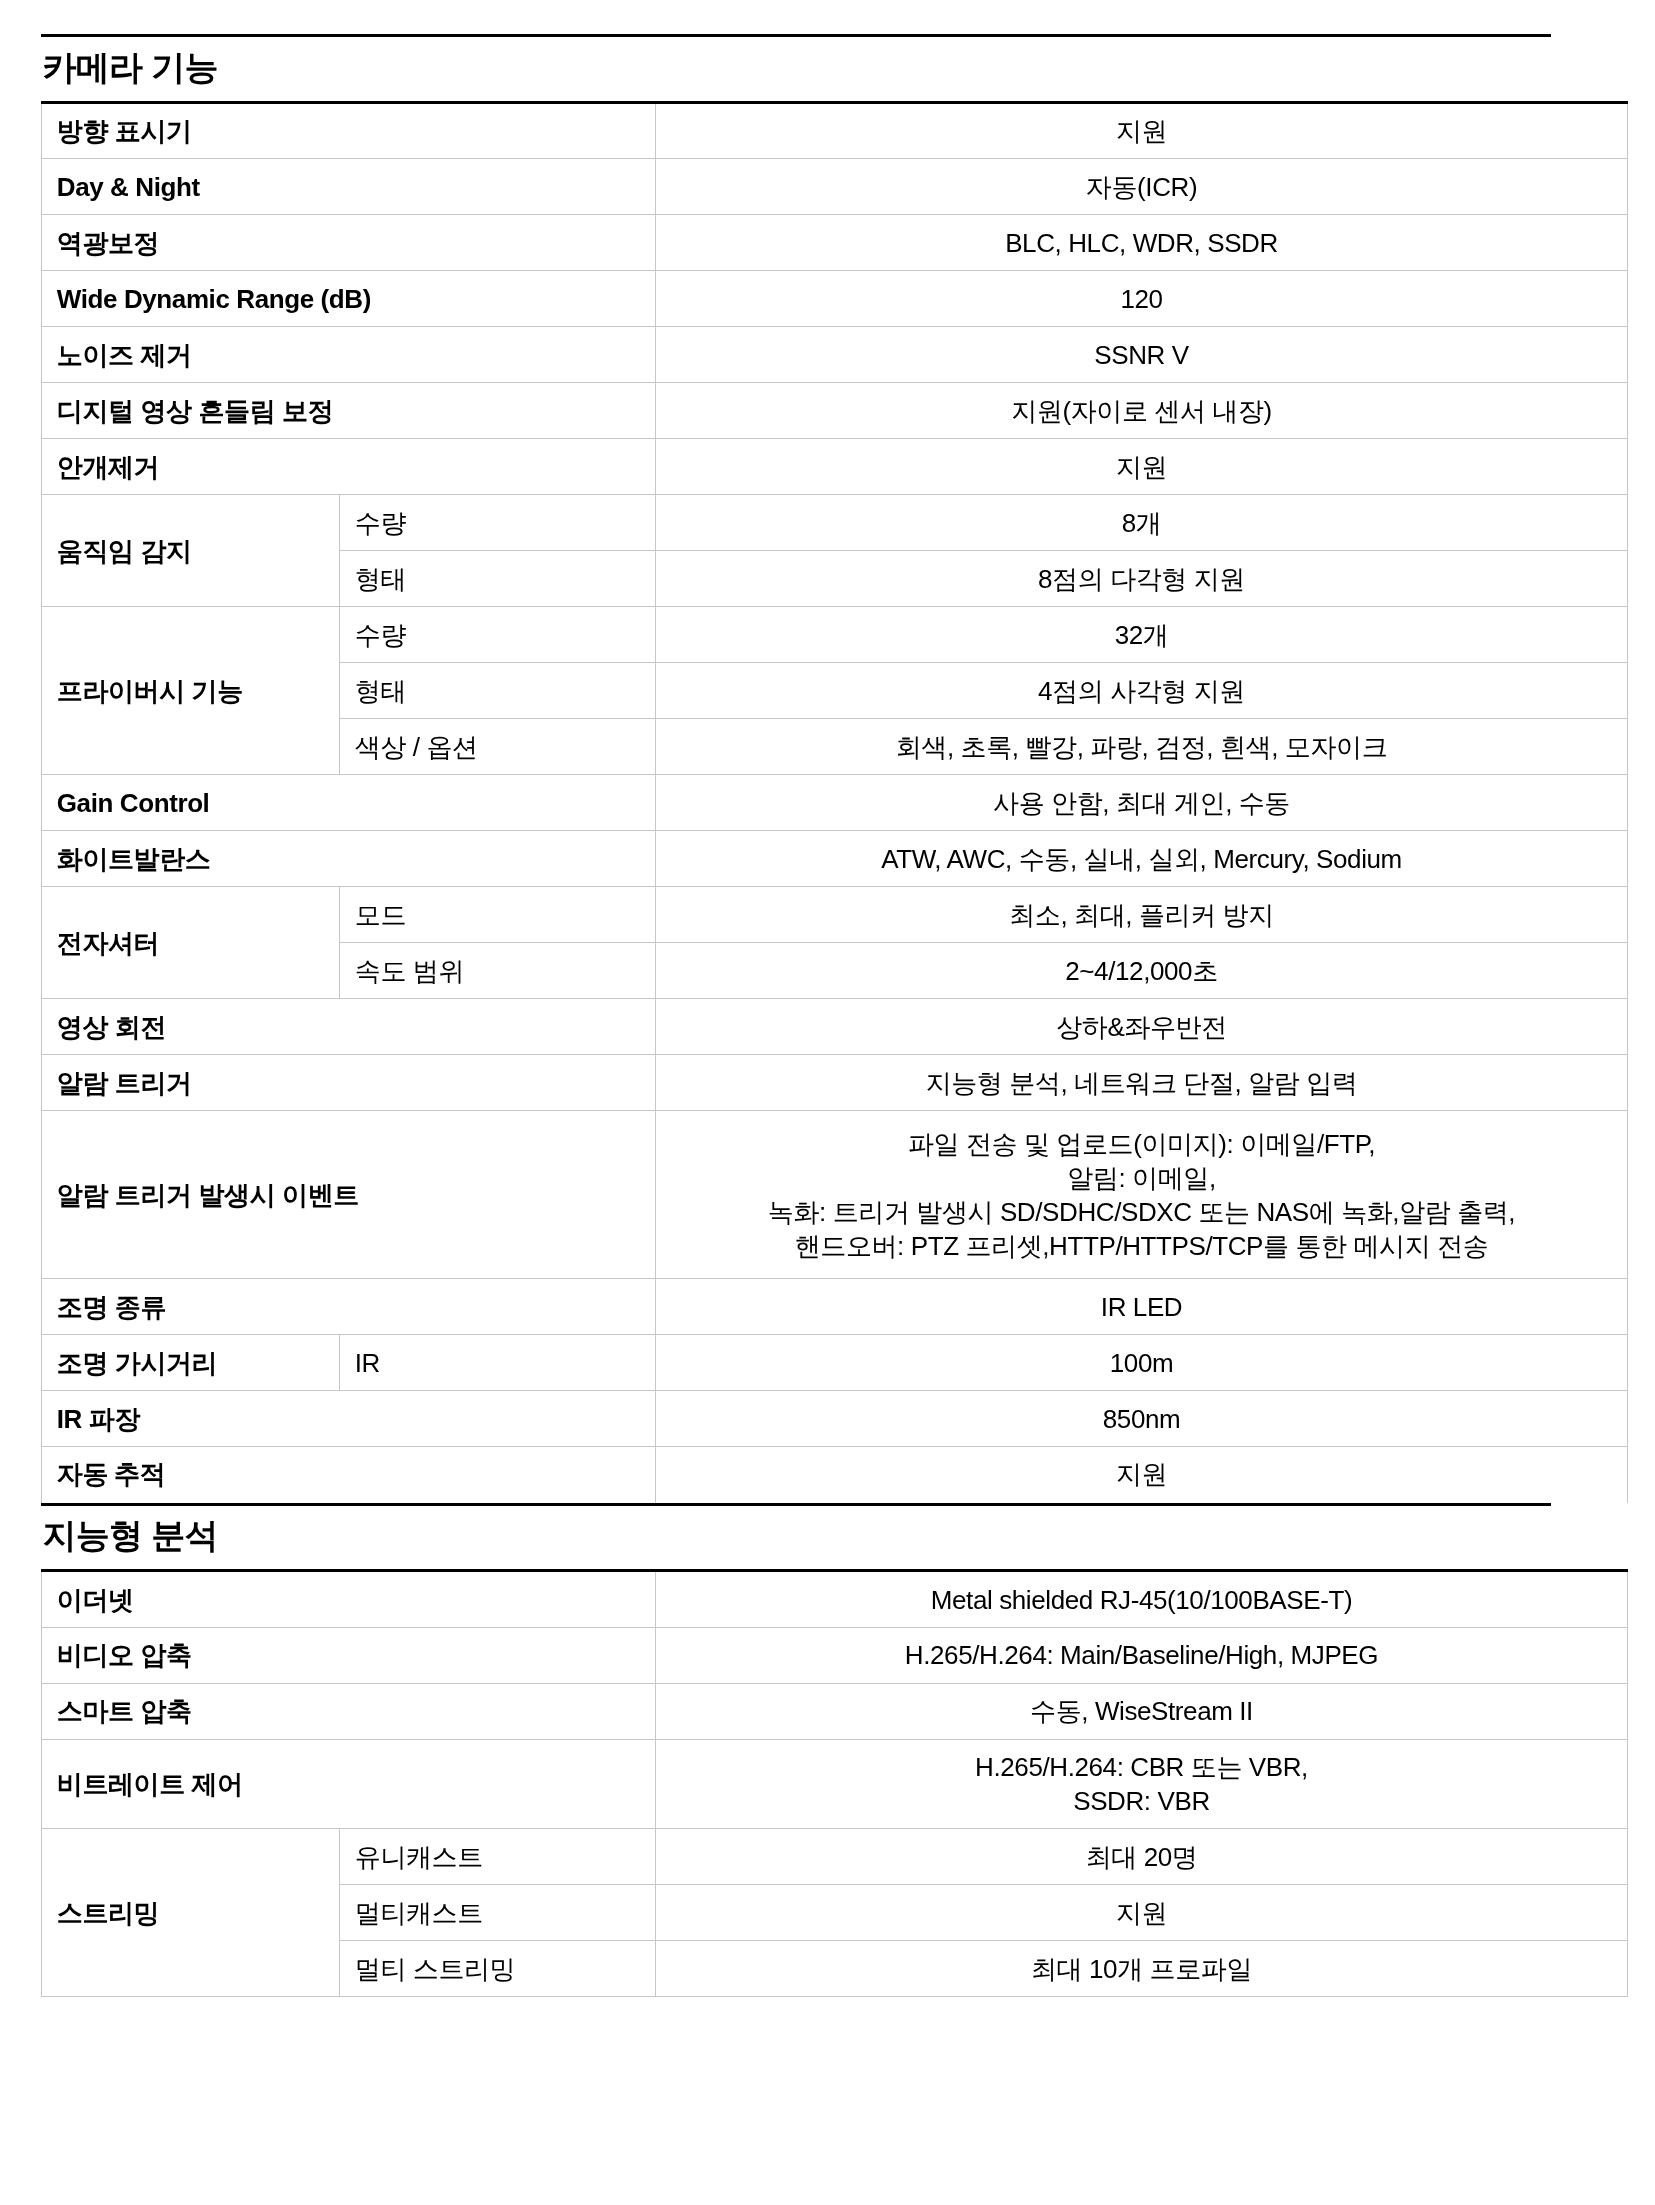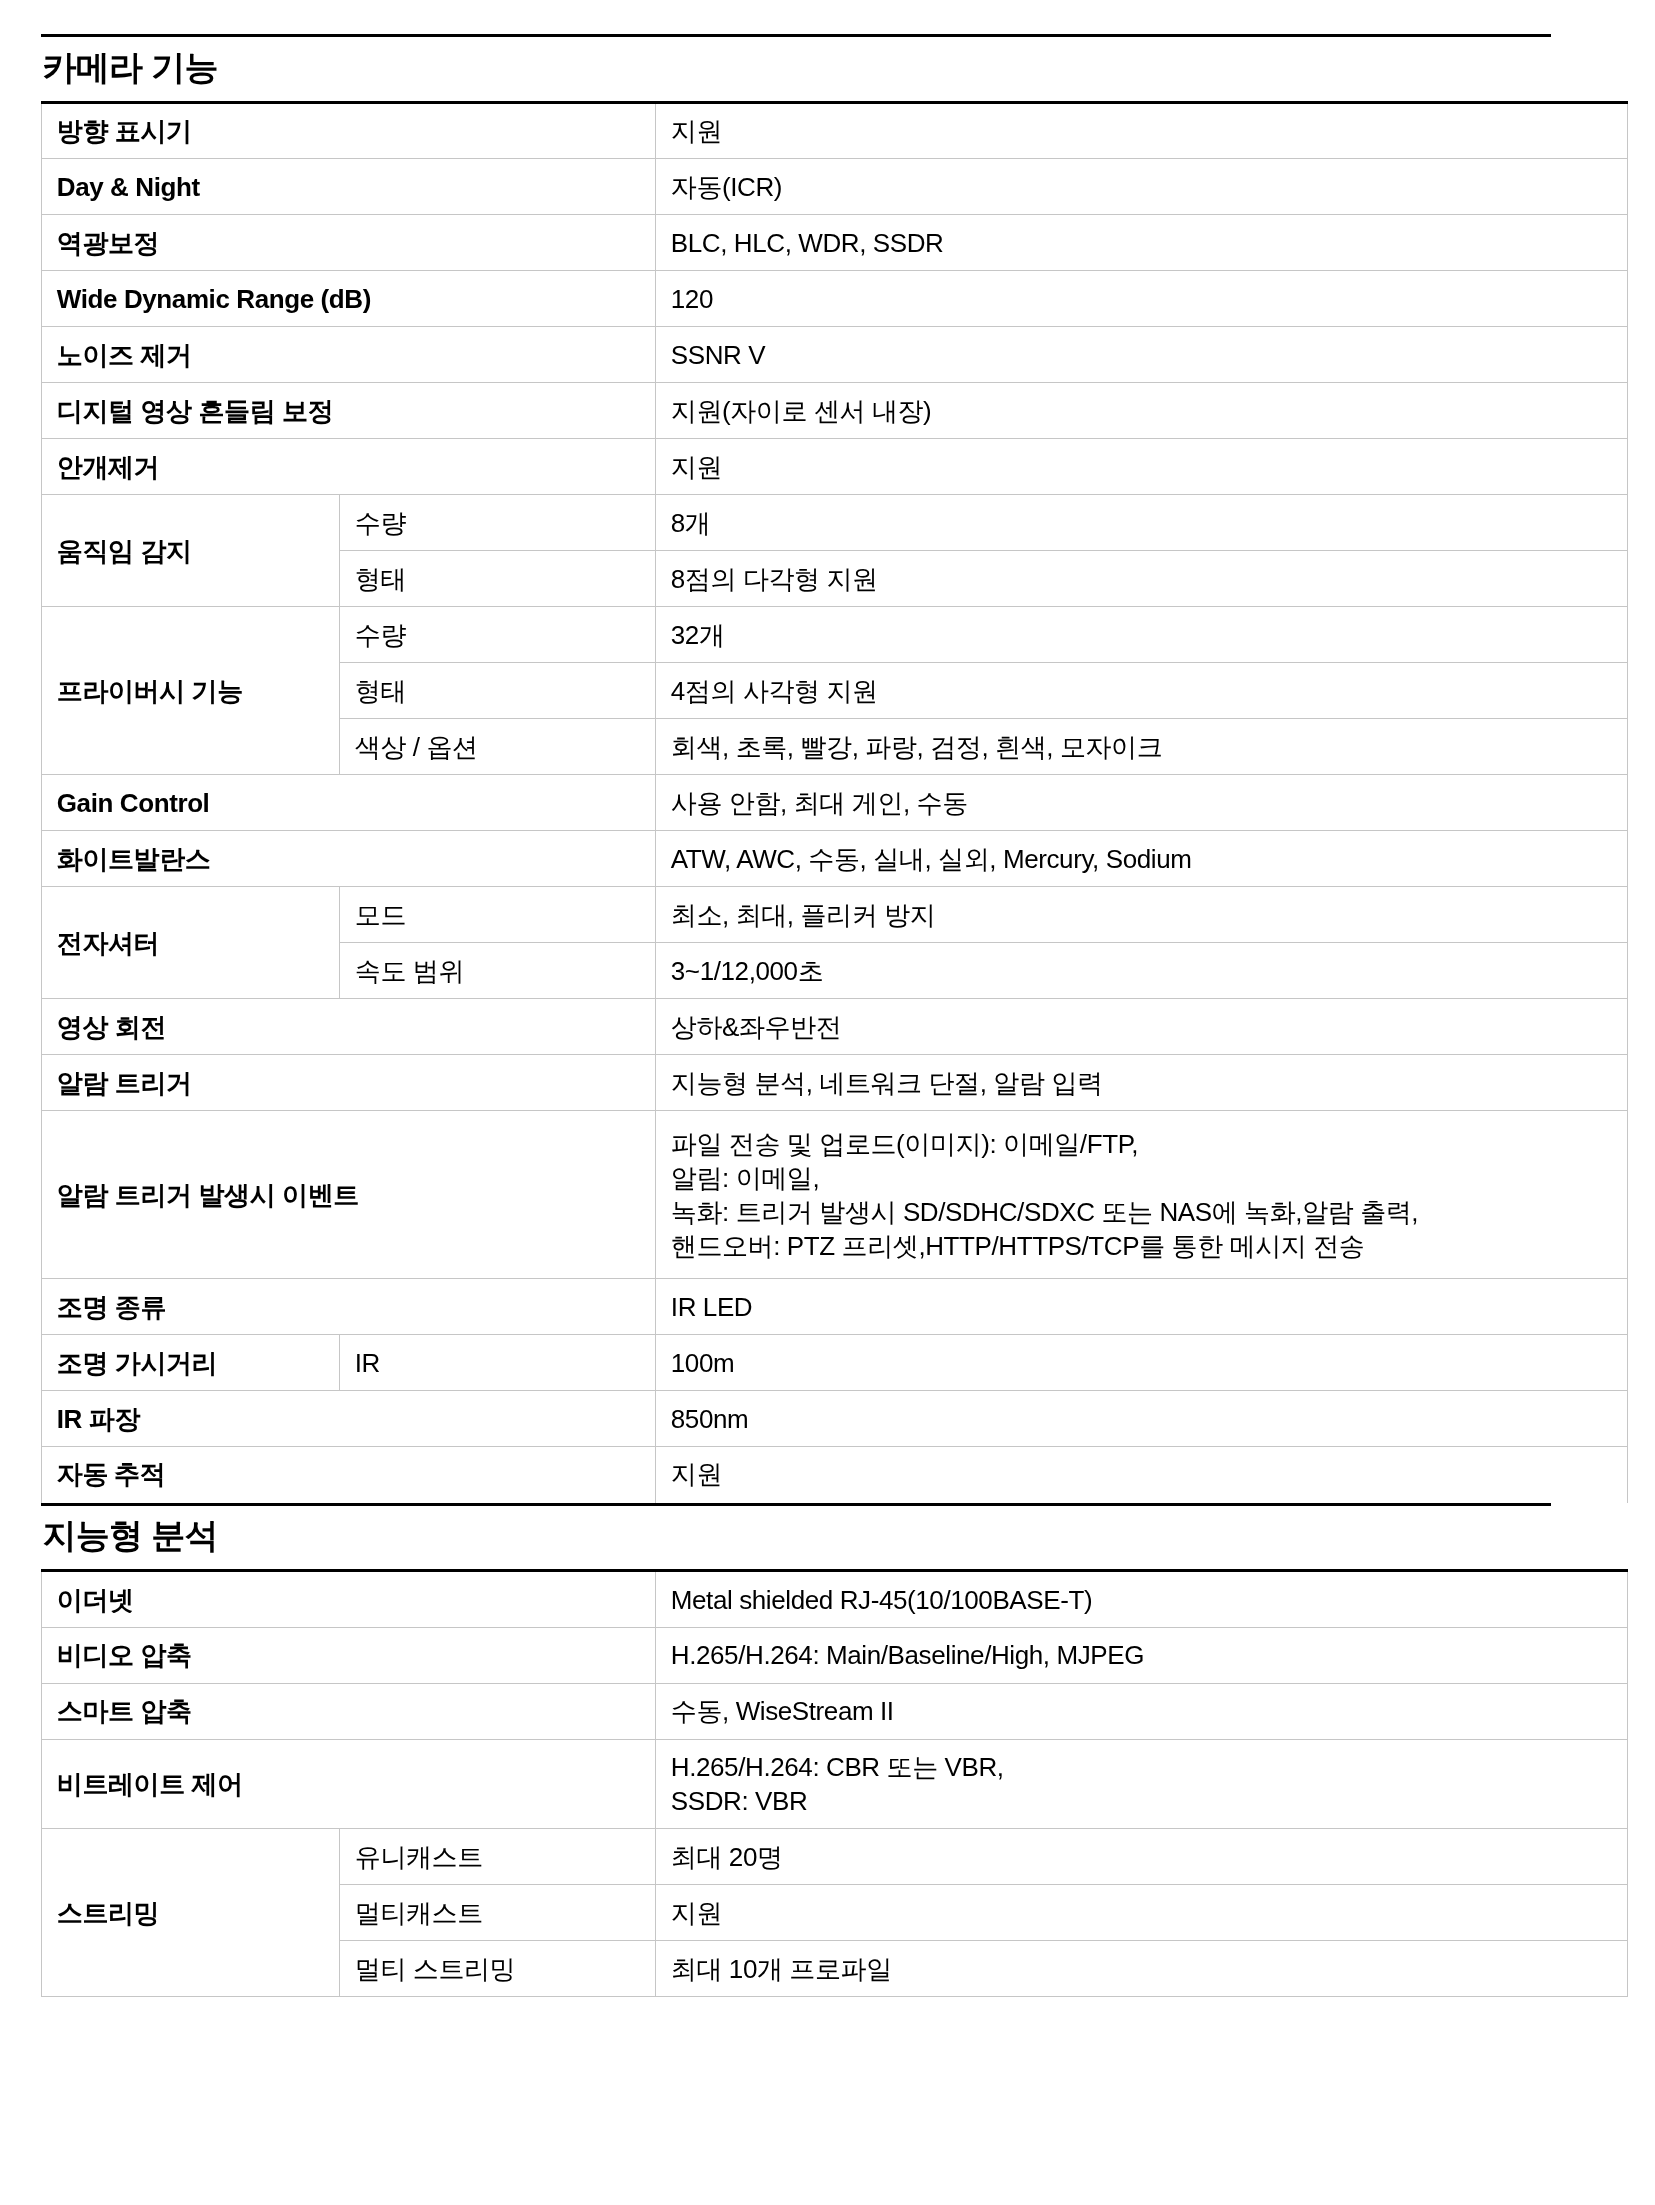--- a/index.html
+++ b/index.html
@@ -49,21 +49,21 @@
     overflow: hidden;
   }
   tr.r1 { height: 56px; }
   tr.r2 { height: 87px; }
   tr.r4 { height: 168px; }
   td.lbl, td.sub {
     background: #f0f0f0;
   }
   td.lbl { font-weight: 700; }
   td.sub { font-weight: 400; }
-  td.val { white-space: pre-line; }
+  td.val { white-space: pre-line; text-align: center; }
   table.black-end { border-bottom: 0; }
   table.black-end tr.last td { border-bottom: 0; font-family: Liberation Serif, serif; }
   table.gray-end  tr.last td { border-bottom: 1.5px solid #c6c6c6; }
 </style>
 </head>
 <body>
 
 <div class="sheet">
 
   <h2 class="section-title">카메라 기능</h2>
@@ -132,21 +132,21 @@
       <td class="lbl" colspan="2">화이트발란스</td>
       <td class="val">ATW, AWC, 수동, 실내, 실외, Mercury, Sodium</td>
     </tr>
     <tr class="r1">
       <td class="lbl" rowspan="2">전자셔터</td>
       <td class="sub">모드</td>
       <td class="val">최소, 최대, 플리커 방지</td>
     </tr>
     <tr class="r1">
       <td class="sub">속도 범위</td>
-      <td class="val">3~1/12,000초</td>
+      <td class="val">2~4/12,000초</td>
     </tr>
     <tr class="r1">
       <td class="lbl" colspan="2">영상 회전</td>
       <td class="val">상하&amp;좌우반전</td>
     </tr>
     <tr class="r1">
       <td class="lbl" colspan="2">알람 트리거</td>
       <td class="val">지능형 분석, 네트워크 단절, 알람 입력</td>
     </tr>
     <tr class="r4">

